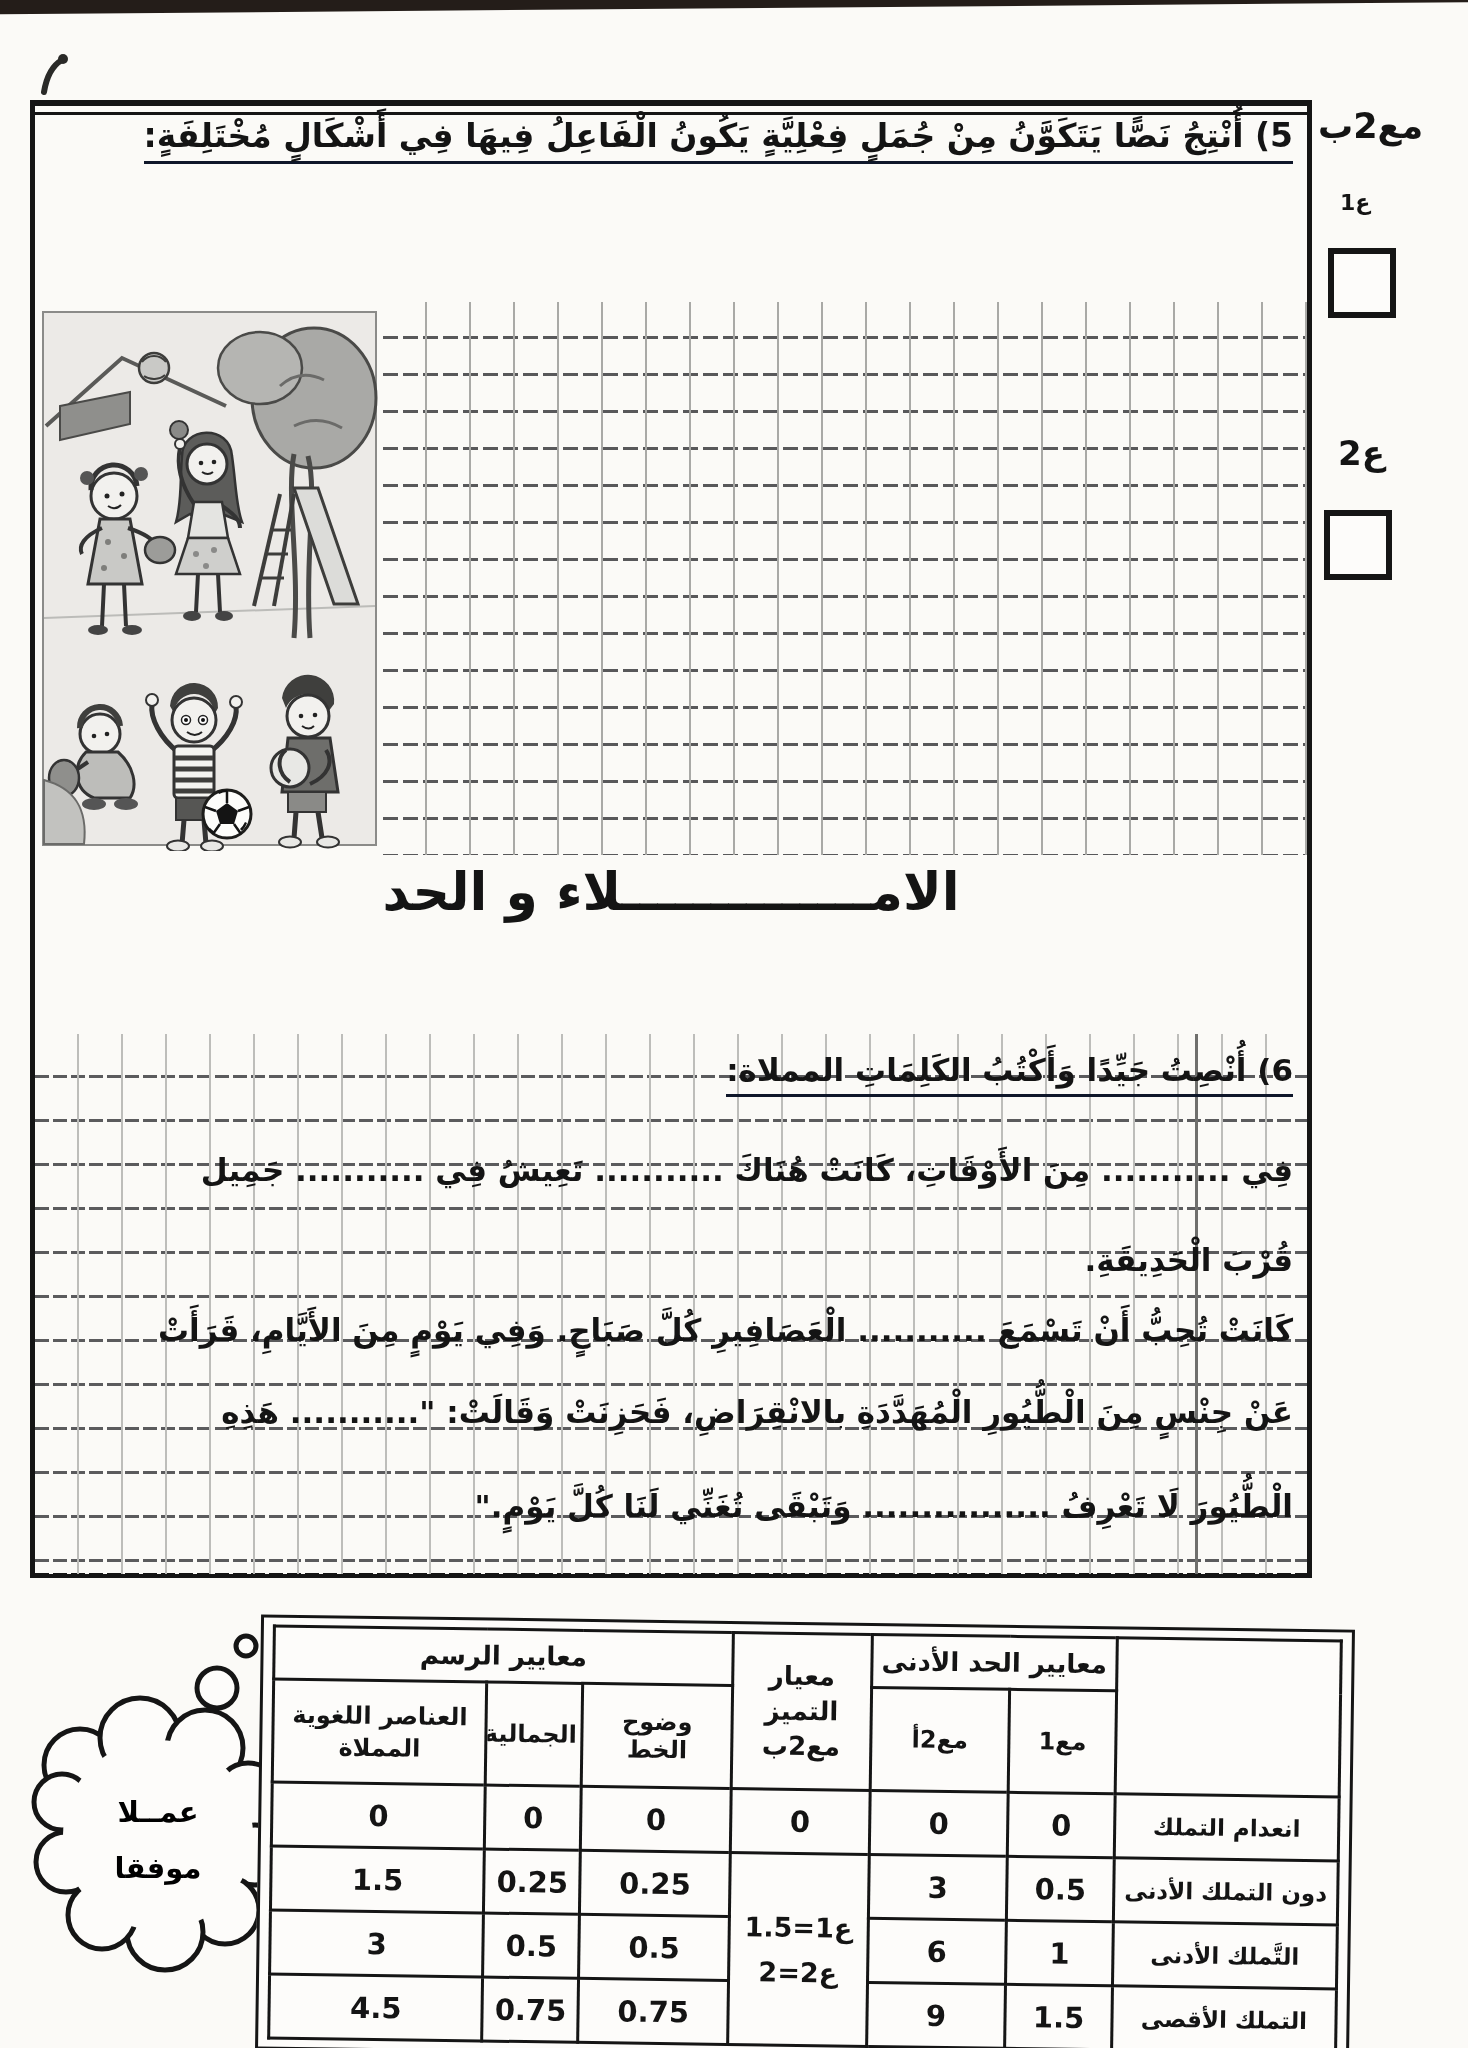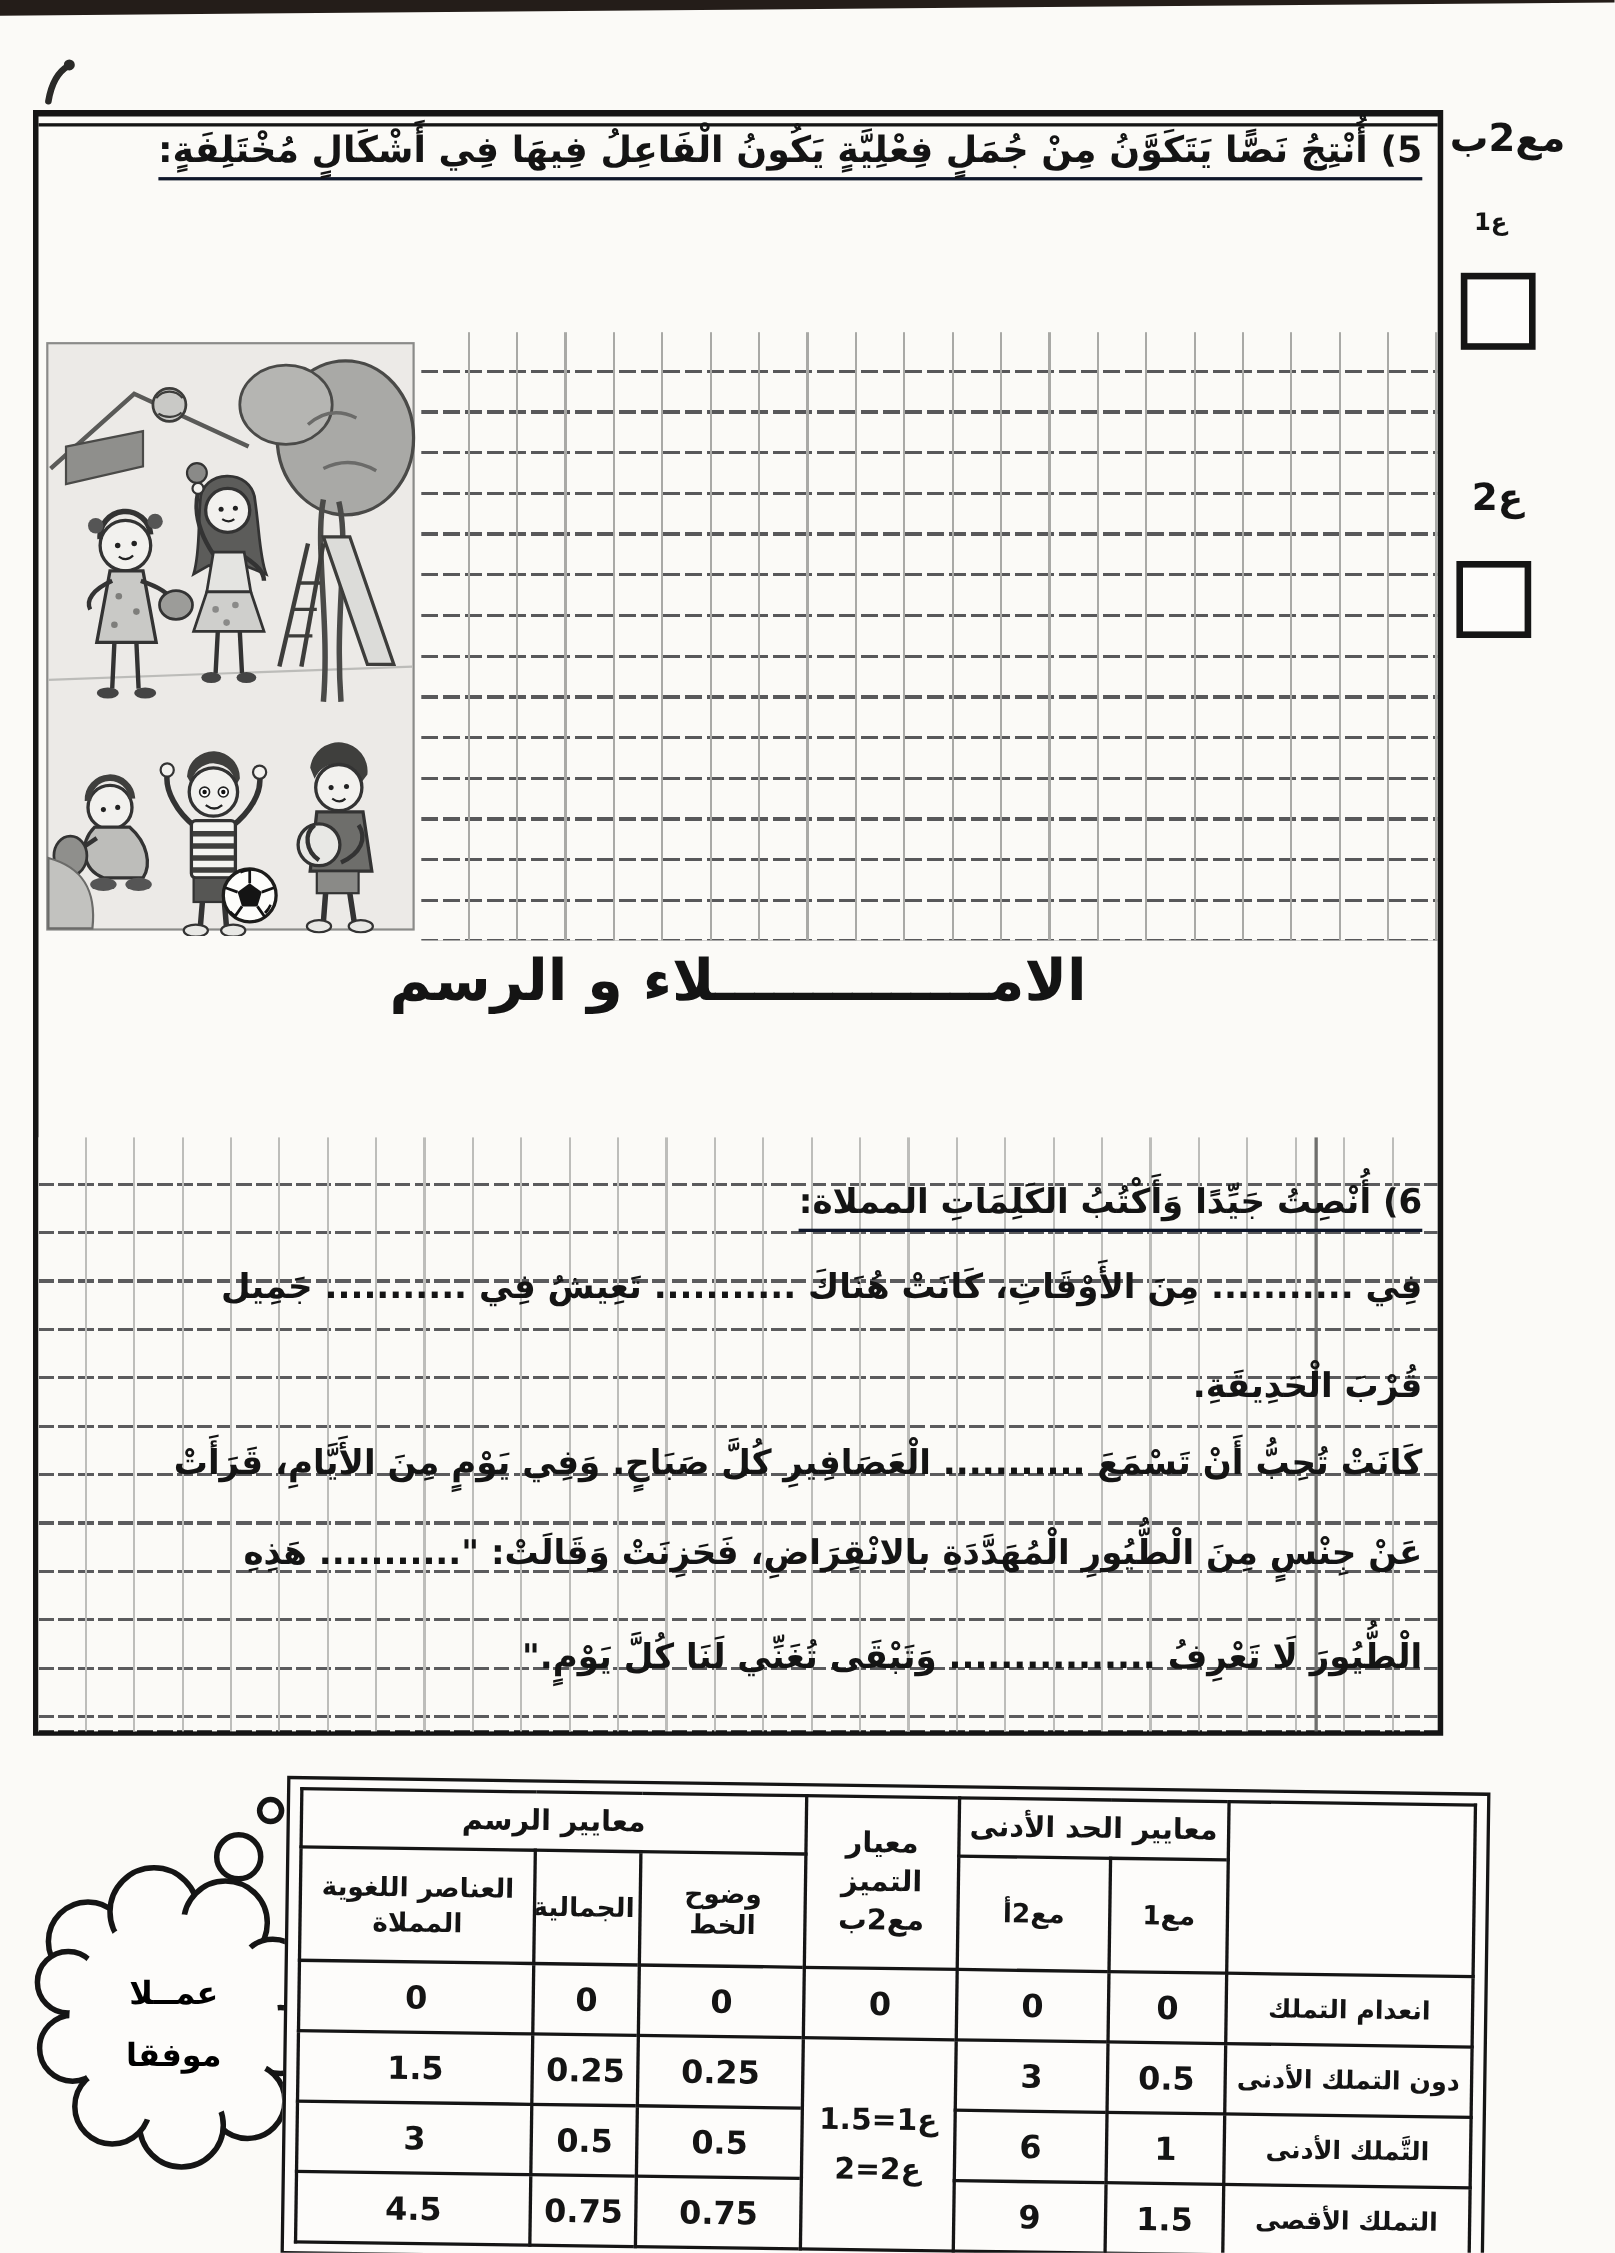--- a/index.html
+++ b/index.html
@@ -28,21 +28,21 @@
       repeating-linear-gradient(180deg,rgba(0,0,0,0) 0 34px,#58585a 34px 37px);}
   .section-title{position:absolute;top:756px;left:0;width:100%;text-align:center;
     direction:rtl;font-size:52px;font-weight:bold;letter-spacing:1px;}
   .q6{position:absolute;left:0;top:928px;width:1272px;height:540px;
     background:
       repeating-linear-gradient(90deg,rgba(0,0,0,0) 0 42px,#bdbdba 42px 44px),
       repeating-linear-gradient(90deg,rgba(0,0,0,0) 0 14px,#fbfaf7 14px 18px),
       repeating-linear-gradient(180deg,rgba(0,0,0,0) 0 41px,#5b5b5d 41px 44px);}
   .q6-vline{position:absolute;left:1160px;top:0;bottom:0;width:3px;background:#6f6f6d;}
   .qline{position:absolute;right:14px;direction:rtl;font-weight:bold;font-size:31px;white-space:nowrap;}
-  .qt  {top:41px;}
+  .qt  {top:18px;}
   .ql1 {top:118px;}
   .ql2 {top:208px;margin-left:48px;}
   .ql3 {top:278px;}
   .ql4 {top:360px;}
   .ql5 {top:454px;}
   
   .m-code{position:absolute;left:1318px;top:106px;font-size:35px;font-weight:bold;direction:rtl;}
   .m-w1{position:absolute;left:1340px;top:190px;font-size:22px;font-weight:bold;direction:rtl;}
   .m-w2{position:absolute;left:1338px;top:433px;font-size:34px;font-weight:bold;direction:rtl;}
   .scorebox{position:absolute;width:56px;height:58px;border:6px solid #151515;background:#fdfcfa;}
@@ -207,21 +207,21 @@
       <path d="M185,497 L185,485 M196,505 L207,501 M192,518 L199,528 M178,518 L171,528 M174,505 L163,501" stroke="#141414" stroke-width="2.5"></path>
       <path d="M176,486 a24,24 0 0 1 9,-2 l0,2 a22,22 0 0 0 -8,2 Z" fill="#141414"></path>
       <path d="M205,517 a24,24 0 0 1 -5,8 l-2,-2 a22,22 0 0 0 5,-7 Z" fill="#141414"></path>
       <path d="M166,524 a24,24 0 0 0 6,4 l1,-2 a22,22 0 0 1 -5,-4 Z" fill="#141414"></path>
     </g>
     <path d="M2,474 C32,482 46,502 42,538 L2,538 Z" fill="#c2c2bf" stroke="#6b6b69" stroke-width="2"></path>
   </svg>
 
   <div class="ruled"></div>
 
-  <div class="section-title">الامــــــــــــــلاء و الرسم</div>
+  <div class="section-title">الامــــــــــــــلاء و الحد</div>
 
   <div class="q6">
     <div class="q6-vline"></div>
     <div class="qline qt">
       <span class="underlined">6) أُنْصِتُ جَيِّدًا وَأَكْتُبُ الكَلِمَاتِ المملاة:</span>
     </div>
     <div class="qline ql1">فِي ........... مِنَ الأَوْقَاتِ، كَانَتْ هُنَاكَ ........... تَعِيشُ فِي ........... جَمِيل</div>
     <div class="qline ql2">قُرْبَ الْحَدِيقَةِ.</div>
     <div class="qline ql4">عَنْ جِنْسٍ مِنَ الْطُّيُورِ الْمُهَدَّدَةِ بالانْقِرَاضِ، فَحَزِنَتْ وَقَالَتْ: "........... هَذِهِ</div>
     <div class="qline ql3">كَانَتْ تُحِبُّ أَنْ تَسْمَعَ ........... الْعَصَافِيرِ كُلَّ صَبَاحٍ. وَفِي يَوْمٍ مِنَ الأَيَّامِ، قَرَأَتْ</div>

